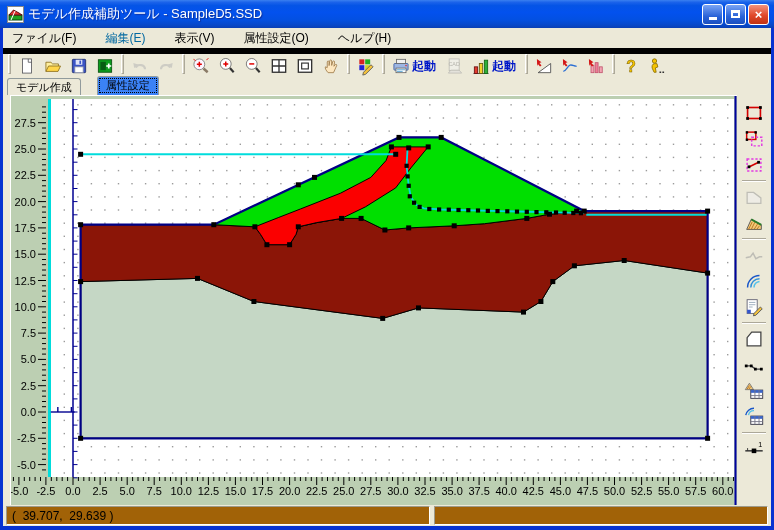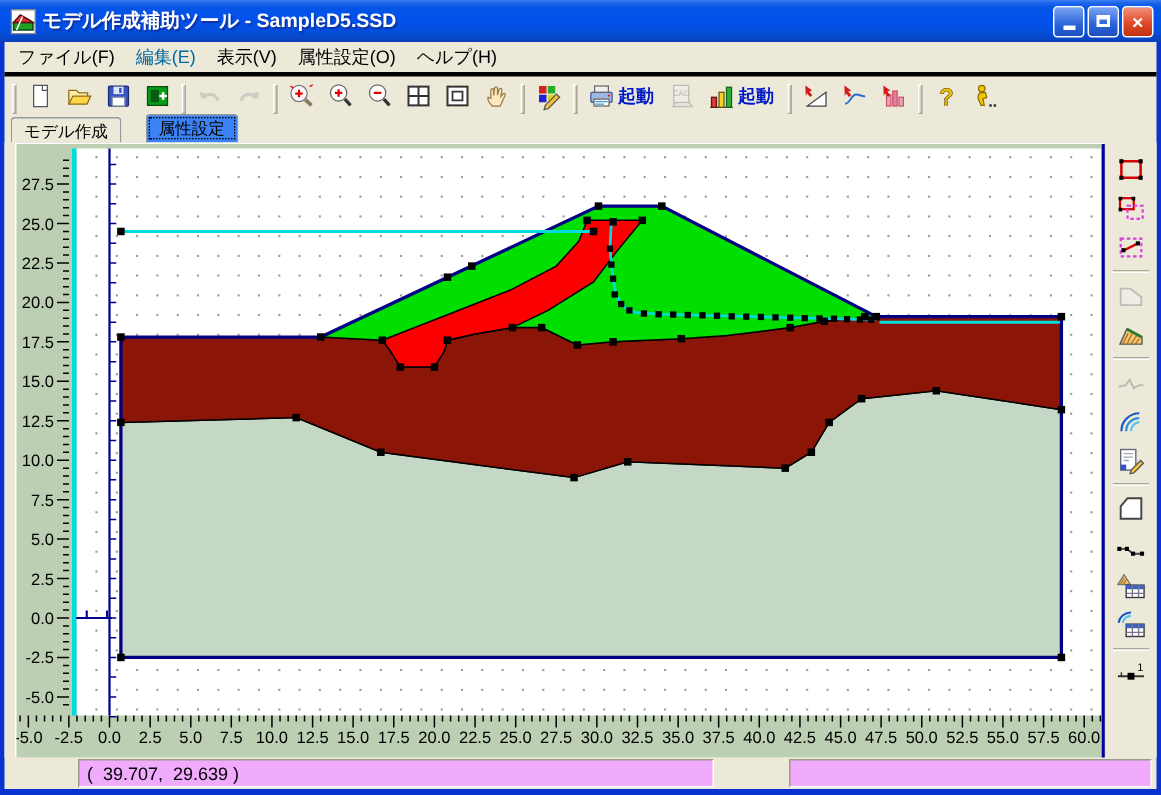--- a/index.html
+++ b/index.html
@@ -3,34 +3,34 @@
 <meta charset="utf-8">
 <style>
   html,body{margin:0;padding:0;background:#3a6ea5;}
   *{box-sizing:border-box;}
   body{font-family:"Liberation Sans", sans-serif;}
   .window{position:relative;width:774px;height:530px;background:#0833d1;overflow:hidden;}
   .titlebar{position:absolute;left:0;top:0;width:774px;height:28px;
     background:linear-gradient(180deg,#3a80f0 0%,#1b63ea 8%,#0454e6 20%,#0351ee 45%,#0350e2 70%,#0747c8 90%,#0a3fb4 100%);
     display:flex;align-items:center;padding:0 5px;color:#fff;}
   .title-icon{width:17px;height:17px;margin:0 4px 0 2px;flex:0 0 auto;}
-  .title-text{font-size:13px;font-weight:bold;text-shadow:1px 1px 1px #10309a;white-space:nowrap;flex:1;}
+  .title-text{font-size:13px;font-weight:normal;text-shadow:1px 1px 1px #10309a;white-space:nowrap;flex:1;}
   .tb-btns{display:flex;gap:2px;}
   .cap-btn{width:21px;height:21px;border:1px solid #fff;border-radius:3px;color:#fff;
     display:flex;align-items:center;justify-content:center;font-size:13px;font-weight:bold;line-height:1;
     background:linear-gradient(180deg,#7aa4f4,#2a63d8 60%,#1b4fc0);}
   .cap-btn.close{background:linear-gradient(180deg,#f2927c,#e0492a 55%,#c13213);}
   .cap-btn .minbar{width:8px;height:3px;background:#fff;margin-top:9px;}
   .cap-btn .maxbox{width:9px;height:8px;border:2px solid #fff;border-top-width:3px;}
   .client{position:absolute;left:3px;top:28px;width:768px;height:498px;background:#ece9d8;
     display:flex;flex-direction:column;}
-  .menubar{height:20px;display:flex;align-items:flex-start;padding-left:2px;font-size:12px;flex:0 0 auto;}
+  .menubar{height:20px;display:flex;align-items:flex-start;padding-left:2px;font-size:12px;flex:0 0 auto;gap:15px;}
   .menu-item{padding:2px 7px;color:#000;cursor:default;}
   .menu-item.disabled{color:#0369a1;}
-  .toolbar{height:28px;display:flex;align-items:flex-end;flex:0 0 auto;border-top:3px solid #000000;padding-left:2px;}
+  .toolbar{height:28px;display:flex;align-items:flex-start;flex:0 0 auto;border-top:6px solid #000000;padding-left:2px;}
   .tb-grip{width:3px;height:20px;margin:0 3px;border-left:1px solid #fff;border-top:1px solid #fff;
     border-right:1px solid #aca899;border-bottom:1px solid #aca899;background:#d8d4c4;}
   .tb-group{display:flex;align-items:center;}
   .tool-btn{height:24px;min-width:25px;padding:1px 2px;display:flex;align-items:center;justify-content:center;
     border:1px solid transparent;background:transparent;}
   .tool-btn svg{width:20px;height:20px;display:block;}
   .tool-btn .tb-label{font-size:12px;font-weight:bold;color:#0018c8;margin:0 3px 0 1px;white-space:nowrap;}
   .tool-btn.disabled{filter:grayscale(1) opacity(.55);}
   .tabbar{height:19px;display:flex;align-items:flex-end;padding-left:4px;gap:16px;flex:0 0 auto;}
   .tab{height:17px;padding:1px 8px 0;font-size:11px;background:#ece9d8;
@@ -41,22 +41,22 @@
     border-left:1px solid #fff;border-top:1px solid #fff;}
   .draw-panel svg{display:block;}
   .right-strip{position:absolute;right:0;top:0;width:34px;height:100%;background:#ece9d8;
     display:flex;flex-direction:column;align-items:center;padding-top:5px;}
   .side-btn{width:28px;height:26px;display:flex;align-items:center;justify-content:center;
     border:1px solid transparent;background:transparent;margin:0;}
   .side-btn svg{width:22px;height:22px;display:block;}
   .side-btn.disabled{filter:grayscale(1) opacity(.55);}
   .side-sep{width:24px;height:2px;margin:2px 0;border-top:1px solid #aca899;border-bottom:1px solid #fff;}
   .statusbar{height:21px;flex:0 0 auto;display:flex;align-items:stretch;padding:1px 3px;gap:4px;font-size:12px;}
-  .status-panel{border:1px solid;border-color:#9d9a8b #fff #fff #9d9a8b;background:#f0abfc;
-    display:flex;align-items:center;padding:0 5px;white-space:pre;margin-left:46px;}
+  .status-panel{border:1px solid;border-color:#9d9a8b #fff #fff #9d9a8b;background:#a16207;
+    display:flex;align-items:center;padding:0 5px;white-space:pre;}
   .status-left{width:424px;flex:0 0 auto;}
   .status-right{flex:1;}
   text{font-family:"Liberation Sans", sans-serif;}
 </style>
 </head>
 <body>
 
 <div class="window">
   <div class="titlebar">
     <svg class="title-icon" viewBox="0 0 17 17">

